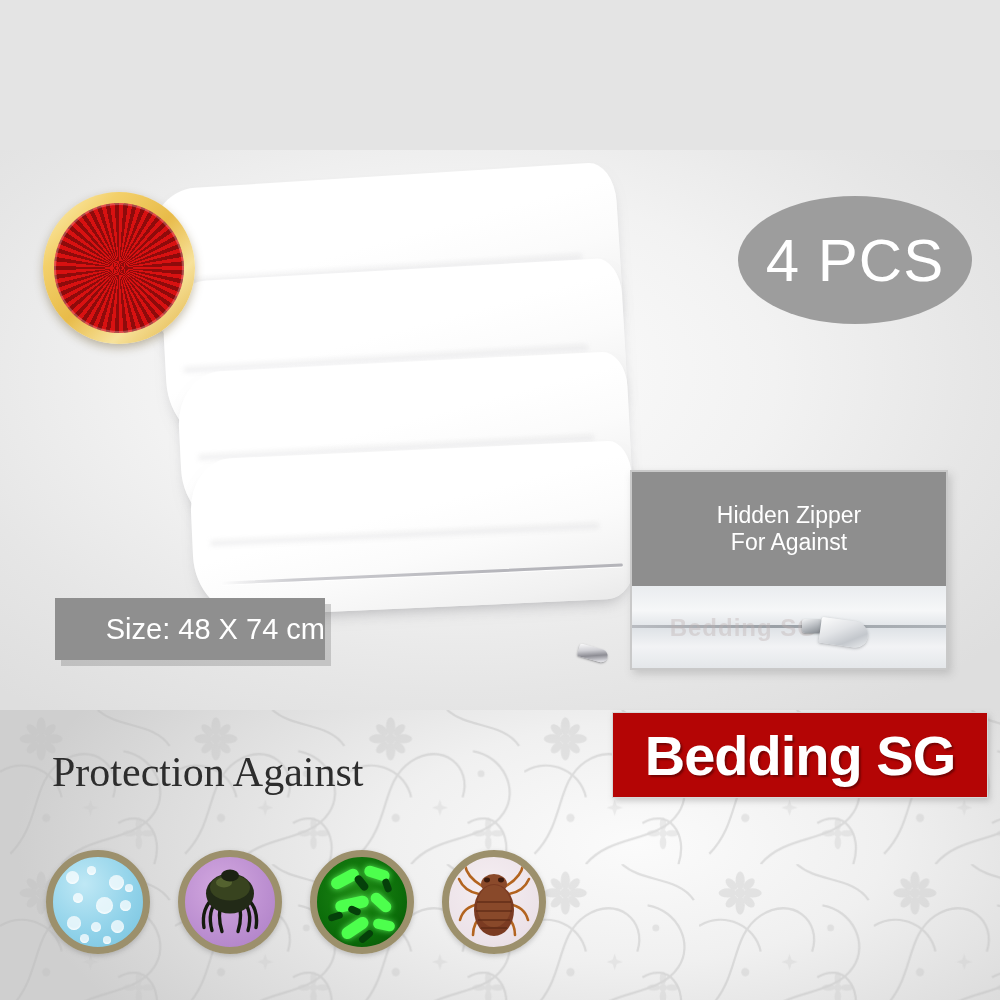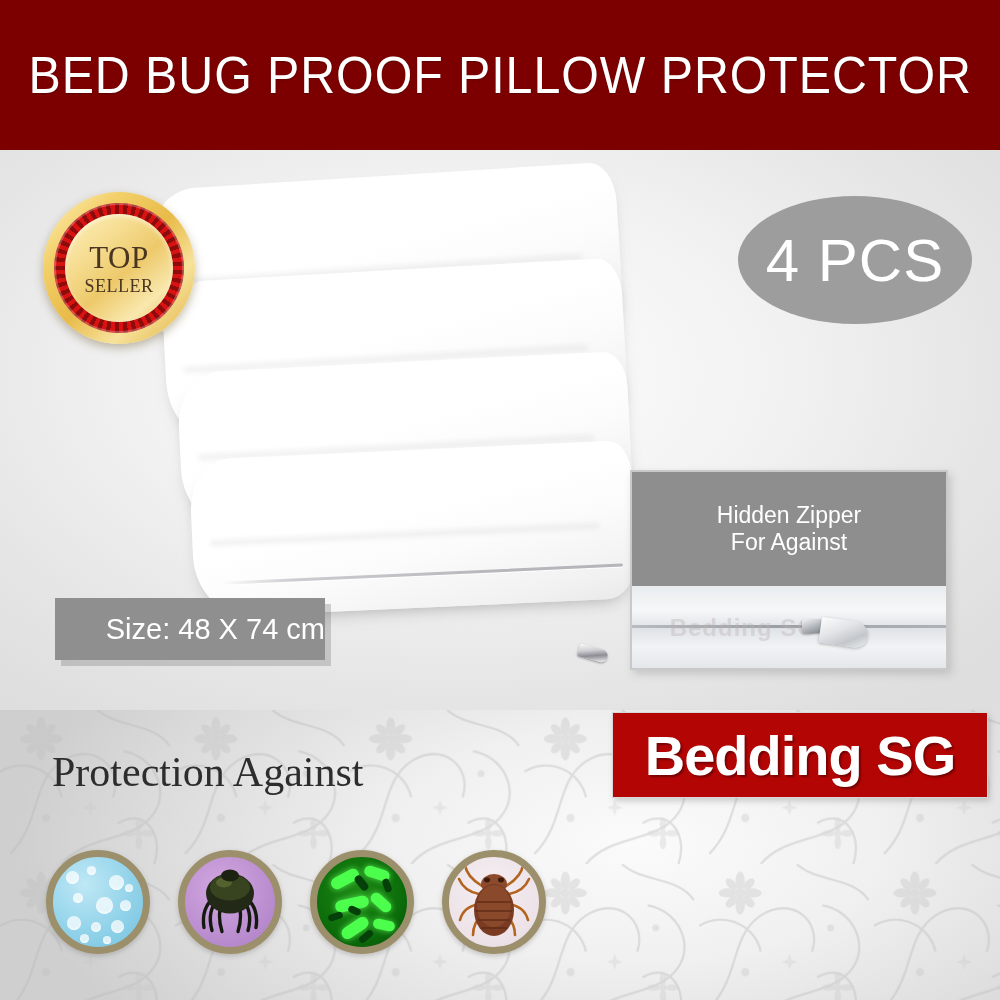--- a/index.html
+++ b/index.html
@@ -219,23 +219,20 @@
   .logo-text{
     color:#fff;font-size:56px;font-weight:700;letter-spacing:-1px;
     text-shadow:2px 2px 2px rgba(0,0,0,.35);
   }
 </style>
 </head>
 <body>
 
 <div id="page">
 
-  <div class="banner">
-    <div class="banner-title">BED BUG PROOF PILLOW PROTECTOR</div>
-  </div>
 
   <div class="stage">
 
     <div class="stage-watermark">Bedding SG</div>
 
     <div class="pillow p1">
       <div class="crease"></div>
       <div class="seam"></div>
     </div>
     <div class="zip-pull" style="left:566px;top:327px;"></div>
@@ -254,24 +251,20 @@
 
     <div class="pillow p4">
       <div class="crease"></div>
       <div class="seam"></div>
     </div>
 
   </div>
 
   <div class="medallion">
     <div class="medallion-ring"></div>
-    <div class="medallion-face">
-      <div class="medallion-top">TOP</div>
-      <div class="medallion-sub">SELLER</div>
-    </div>
   </div>
 
   <div class="pcs-badge">
     <div class="pcs-text">4 PCS</div>
   </div>
 
   <div class="size-label">
     <div class="size-text">Size: 48 X 74 cm</div>
   </div>
 

